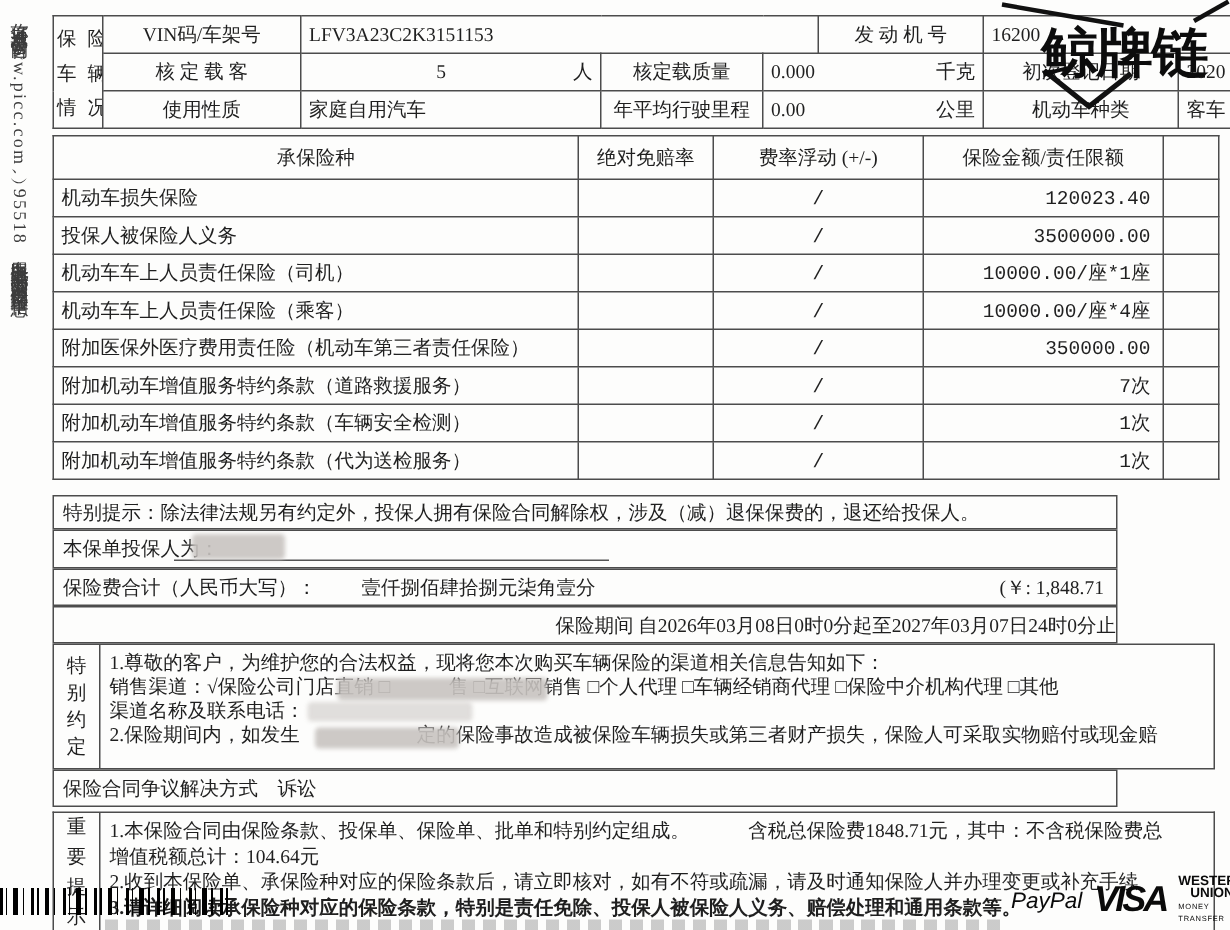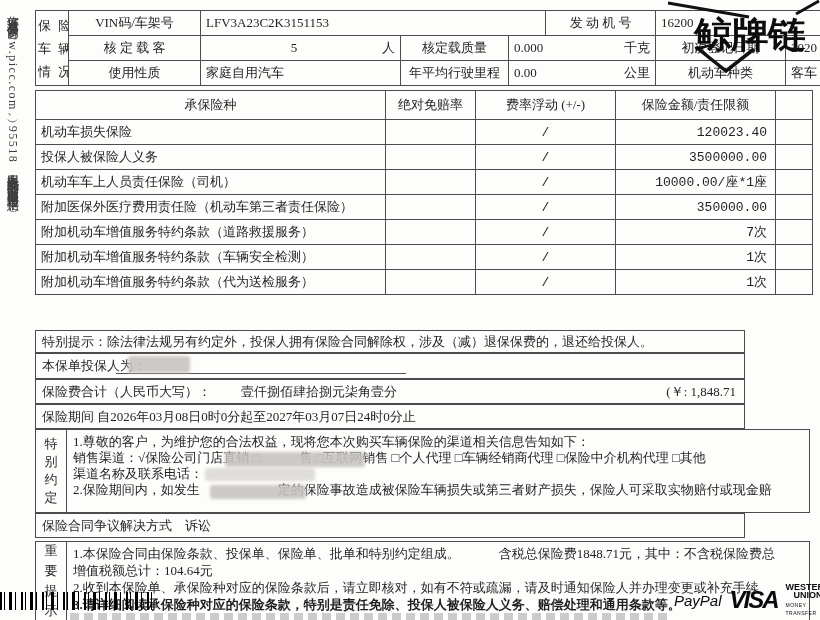--- a/index.html
+++ b/index.html
@@ -153,20 +153,27 @@
           <td></td>
         </tr>
     <tr>
           <td>机动车车上人员责任保险（司机）</td>
           <td></td>
           <td class="ctr-cell">/</td>
           <td class="amt">10000.00/座*1座</td>
           <td></td>
         </tr>
     <tr>
+          <td>机动车车上人员责任保险（乘客）</td>
+          <td></td>
+          <td class="ctr-cell">/</td>
+          <td class="amt">10000.00/座*4座</td>
+          <td></td>
+        </tr>
+    <tr>
           <td>附加医保外医疗费用责任险（机动车第三者责任保险）</td>
           <td></td>
           <td class="ctr-cell">/</td>
           <td class="amt">350000.00</td>
           <td></td>
         </tr>
     <tr>
           <td>附加机动车增值服务特约条款（道路救援服务）</td>
           <td></td>
           <td class="ctr-cell">/</td>
@@ -199,21 +206,21 @@
     <span class="u-line" style="left:80px;width:290px;top:19px;"></span>
   </div>
 
   <div class="row-block" style="top:379px;height:25px;">
     <span>保险费合计（人民币大写）：</span>
     <span style="margin-left:30px;">壹仟捌佰肆拾捌元柒角壹分</span>
     <span style="flex:1"></span>
     <span style="padding-right:8px;">(￥:    1,848.71</span>
   </div>
 
-  <div class="row-block" style="top:404px;height:25px;">
+  <div class="row-block" style="top:404px;height:25px;justify-content:flex-end;">
     <span>保险期间  自2026年03月08日0时0分起至2027年03月07日24时0分止</span>
   </div>
 
   <div class="flex-block" style="top:429px;height:84px;">
     <div class="vlabel">
       <span>特</span>
       <span>别</span>
       <span>约</span>
       <span>定</span>
     </div>

